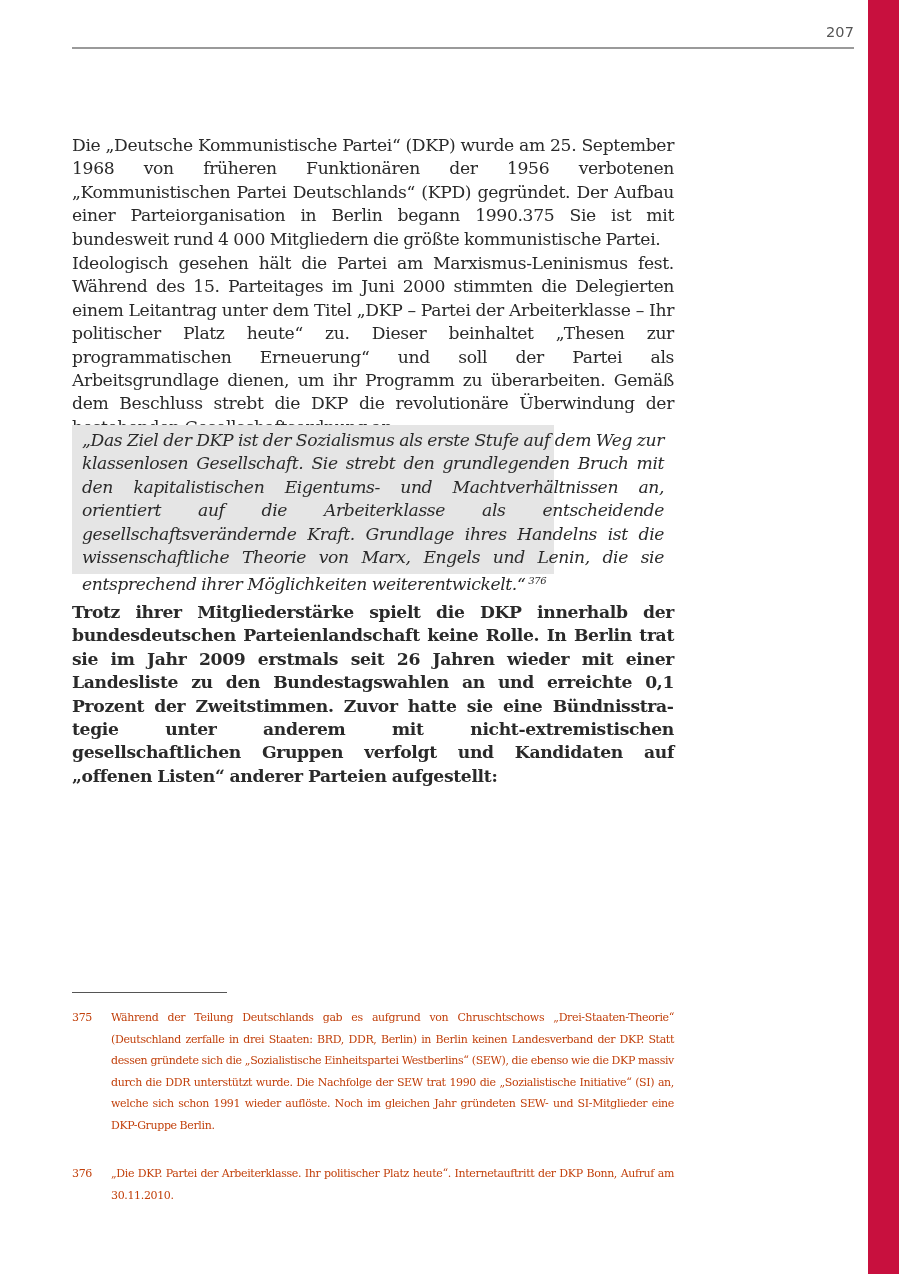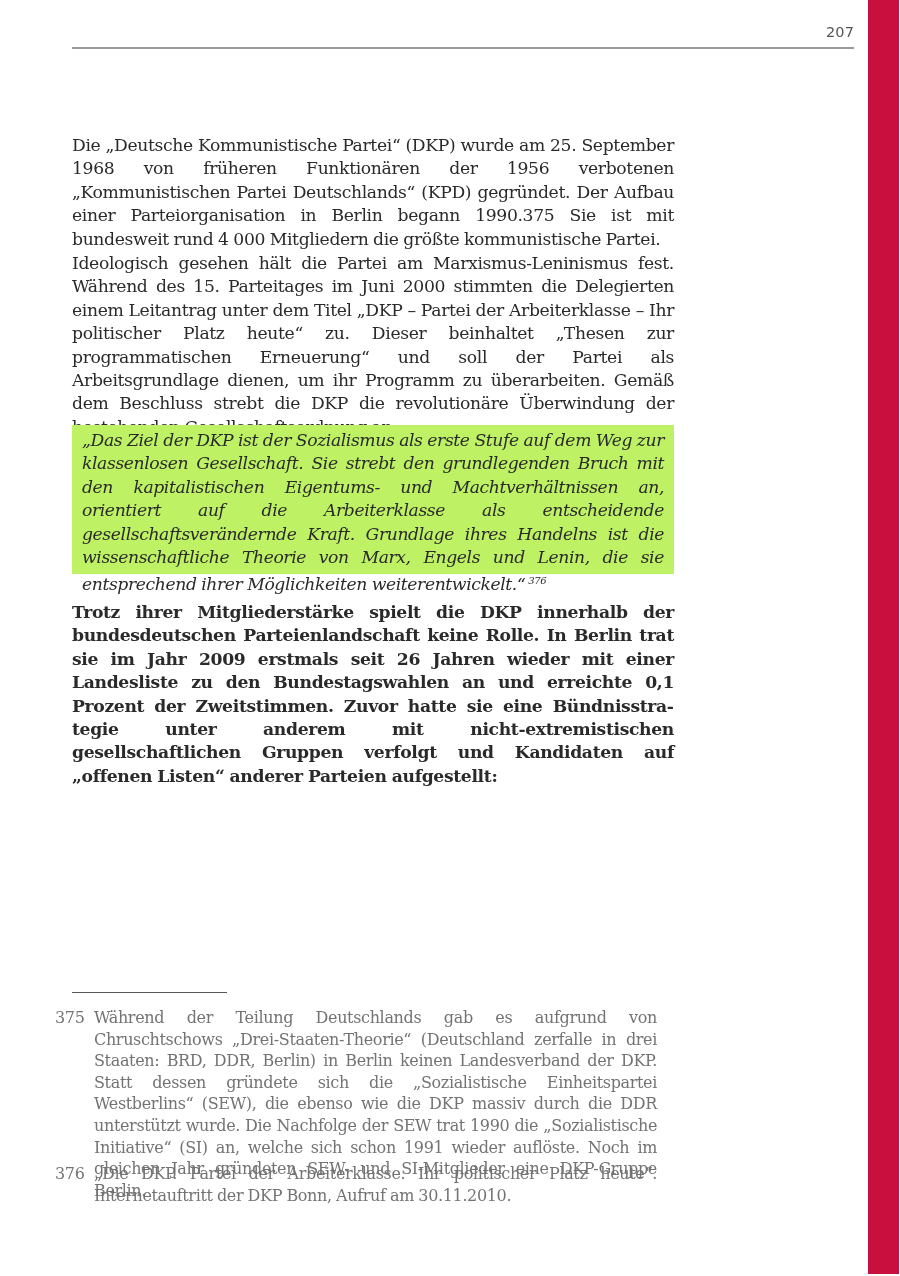--- a/index.html
+++ b/index.html
@@ -15,27 +15,27 @@
   .header .page-no { position: absolute; right: 0; top: 2px; }
   .header-rule { position: absolute; left: 72px; top: 47px; width: 782px; height: 2px; background: #9a9a9a; }
 
   .body-text { position: absolute; left: 72px; width: 602px; font-size: 17.2px; line-height: 23.4px;
     text-align: justify; hyphens: manual; font-family: "DejaVu Serif", serif; color: #2a2a2a;
     letter-spacing: -0.35px; word-spacing: -0.5px; }
   .p1 { top: 98px; margin-top: 36px; }
   .p2 { top: 252px; }
   .p3 { top: 601px; font-weight: bold; }
 
-  .quote-box { position: absolute; left: 72px; top: 425px; width: 602px; height: 149px; background: #bef264; }
+  .quote-box { position: absolute; left: 72px; top: 425px; width: 482px; height: 149px; background: #e5e5e5; }
   .quote-text { position: absolute; left: 10px; top: 4px; width: 582px; font-size: 17.2px; line-height: 23.4px;
     font-style: italic; text-align: justify; color: #2a2a2a; letter-spacing: -0.4px; word-spacing: -0.3px; }
   .sup { font-size: 10px; vertical-align: 6px; font-style: italic; margin-left: 3px; }
 
   .footnote-rule { position: absolute; left: 72px; top: 992px; width: 155px; height: 1px; background: #555; }
-  .footnote { position: absolute; left: 55px; width: 602px; font-size: 16px; line-height: 21.6px; color: #737373;
+  .footnote { position: absolute; left: 72px; width: 602px; font-size: 11px; line-height: 21.6px; color: #c2410c;
     letter-spacing: -0.35px; word-spacing: -0.4px; }
   .footnote .num { position: absolute; left: 0; top: 0; width: 36px; }
   .footnote .text { margin-left: 39px; text-align: justify; }
   .fn375 { top: 1007px; }
   .fn376 { top: 1163px; }
 </style>
 </head>
 <body>
 
 <div class="side-bar"></div>

